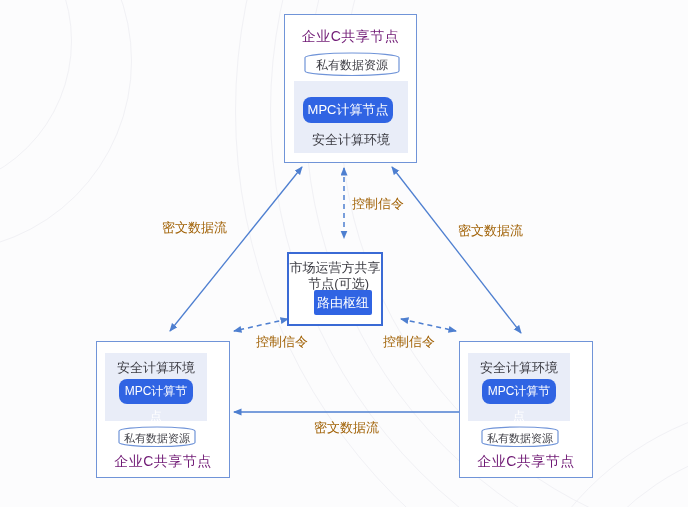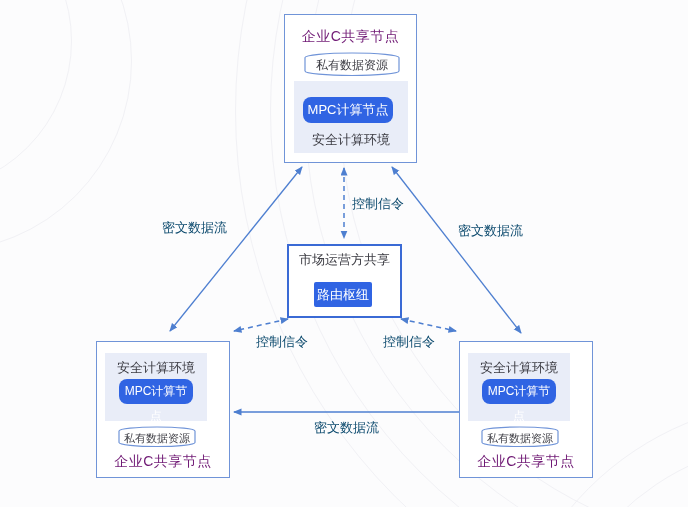--- a/index.html
+++ b/index.html
@@ -31,28 +31,28 @@
   .env-c{top:50px;}
   .env-ab{top:6px;}
   .cylinder{position:absolute;}
   .cyl-c{left:19px;top:37px;width:96px;height:25px;}
   .cyl-ab{left:21px;top:84px;width:78px;height:22px;}
   .cylinder svg{position:absolute;left:0;top:0;}
   .cylinder span{position:absolute;left:0;top:1px;width:100%;text-align:center;color:#3f3f46;}
   .cyl-c span{line-height:25px;font-size:12px;}
   .cyl-ab span{line-height:22px;font-size:11px;}
   
-  .operator{position:absolute;left:287px;top:244px;width:115px;height:74px;background:#ffffff;
+  .operator{position:absolute;left:287px;top:252px;width:96px;height:74px;background:#ffffff;
     border:2px solid #3a6ad5;box-sizing:border-box;}
   .op-line1{position:absolute;top:5px;left:0;width:100%;text-align:center;font-size:13px;color:#3c3c43;}
   .op-line2{position:absolute;top:21px;left:0;width:100%;box-sizing:border-box;padding-right:12px;text-align:right;font-size:13px;color:#3c3c43;}
   .hub{position:absolute;left:25px;top:36px;width:58px;height:25px;line-height:25px;background:#3064e3;
     color:#fff;text-align:center;font-size:13px;border-radius:2px;}
   
-  .edge-label{position:absolute;font-size:13px;color:#0c4a6e;white-space:nowrap;}
+  .edge-label{position:absolute;font-size:13px;color:#a16207;white-space:nowrap;}
   .lbl-control-top{left:352px;top:195px;}
   .lbl-cipher-left{left:162px;top:219px;}
   .lbl-cipher-right{left:458px;top:222px;}
   .lbl-control-left{left:256px;top:333px;}
   .lbl-control-right{left:383px;top:333px;}
   .lbl-cipher-bottom{left:314px;top:419px;}
 </style>
 </head>
 <body>
 
@@ -103,20 +103,21 @@
       <span>私有数据资源</span>
     </div>
     <div class="panel panel-c">
       <div class="mpc mpc-c">MPC计算节点</div>
       <div class="env-label env-c">安全计算环境</div>
     </div>
   </div>
 
   <div class="operator">
     <div class="op-line1">市场运营方共享</div>
+    <div class="op-line2">节点(可选)</div>
     <div class="hub">路由枢纽</div>
   </div>
 
   <div class="node node-a">
     <div class="panel panel-ab">
       <div class="env-label env-ab">安全计算环境</div>
       <div class="mpc mpc-ab">MPC计算节点</div>
     </div>
     <div class="cylinder cyl-ab">
       <svg width="78" height="22" viewBox="0 0 78 22">

